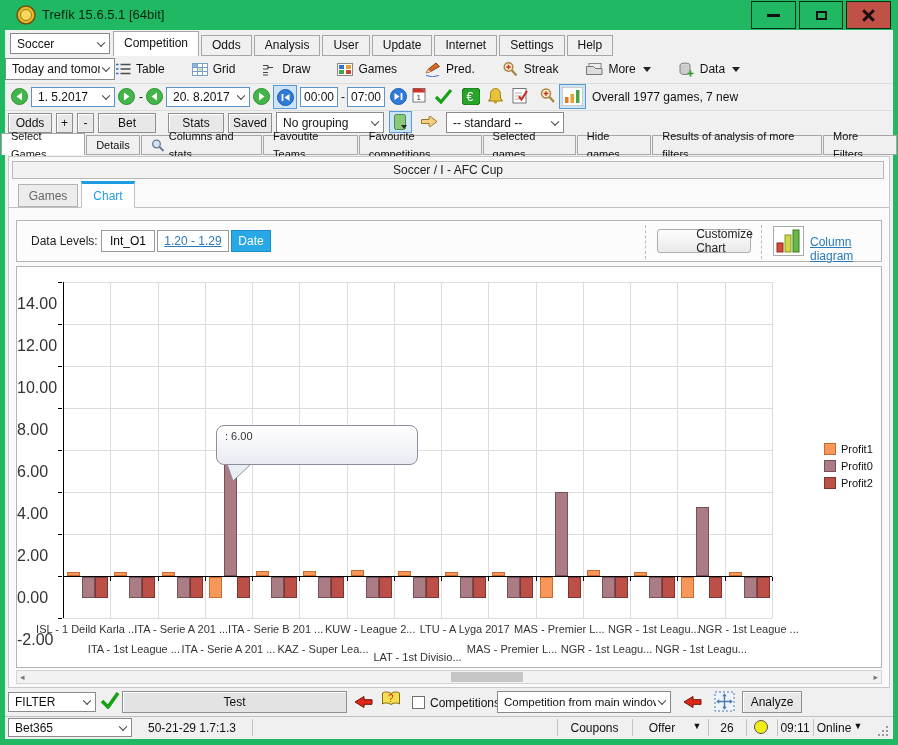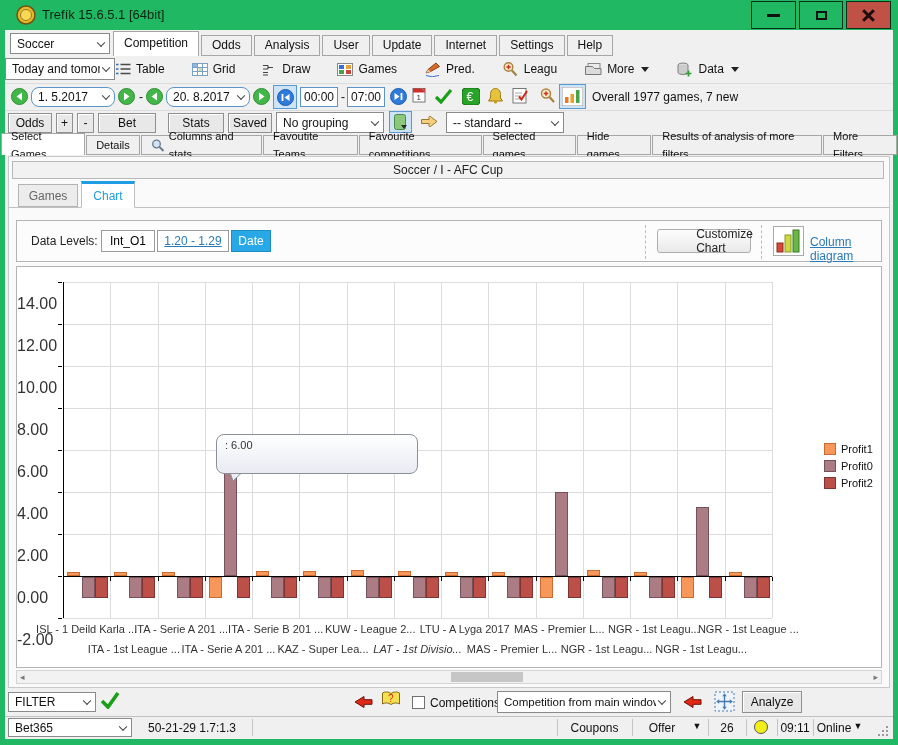--- a/index.html
+++ b/index.html
@@ -20,21 +20,21 @@
   .glyph-x:before,.glyph-x:after{content:"";position:absolute;left:5px;top:-1px;width:3px;height:15px;background:#1c0d0d;}
   .glyph-x:before{transform:rotate(45deg);}
   .glyph-x:after{transform:rotate(-45deg);}
   
   .body{position:absolute;left:5px;top:30px;width:888px;height:709px;background:#f0f0f0;}
   
   .combo{position:absolute;background:#fff;border:1px solid #8a8a8a;font-size:12px;color:#111;
          display:flex;align-items:center;padding:0 14px 0 6px;}
   .combo .chev{position:absolute;right:5px;top:50%;width:6px;height:6px;border-right:1.6px solid #444;
          border-bottom:1.6px solid #444;transform:translateY(-70%) rotate(45deg);}
-  .combo.blue{border-color:#5c93c8;border-radius:8px;}
+  .combo.blue{border-color:#5c93c8;}
   .timebox{position:absolute;background:#fff;border:1px solid #5c93c8;font-size:12px;color:#111;
          display:flex;align-items:center;justify-content:center;}
   .btn3d{position:absolute;background:#e8e8e8;border:1px solid #8f8f8f;box-shadow:inset 1px 1px 0 #fff;
          font-size:12px;color:#111;display:flex;align-items:center;justify-content:center;}
   
   .menutabs{position:absolute;left:113px;top:31px;height:25px;display:flex;align-items:flex-end;}
   .menutab{height:21px;line-height:19px;padding:0 10px;font-size:12px;color:#111;background:#f0f0f0;
            border:1px solid #a6a6a6;margin-right:2px;}
   .menutab.active{height:25px;line-height:23px;background:#fff;border-bottom:none;}
   
@@ -74,21 +74,21 @@
   .hgrid{position:absolute;height:1px;background:#dcdcdc;}
   .vgrid{position:absolute;width:1px;background:#dcdcdc;}
   .zeroline{position:absolute;height:1px;background:#000;}
   .yaxis{position:absolute;width:1px;background:#000;}
   .xtick{position:absolute;width:1px;height:4px;background:#000;}
   .ytick{position:absolute;width:4px;height:1px;background:#000;}
   .bar{position:absolute;border:1px solid;}
   .xlabel{position:absolute;width:106px;text-align:center;font-size:11px;color:#333;white-space:nowrap;overflow:hidden;}
   .legend-item{position:absolute;display:flex;align-items:center;gap:5px;font-size:11px;color:#111;}
   .legend-swatch{width:12px;height:12px;border:1px solid;}
-  .tooltip{position:absolute;left:199px;top:167px;width:202px;height:40px;background:linear-gradient(#ffffff,#e9ebf2);
+  .tooltip{position:absolute;left:199px;top:158px;width:202px;height:40px;background:linear-gradient(#ffffff,#e9ebf2);
            border:1px solid #8a8f9a;border-radius:8px;padding:4px 8px;font-size:11px;color:#333;z-index:5;}
   .tooltip .l1{margin:0 0 2px 0;}
   .tail{position:absolute;left:206px;top:197px;z-index:4;}
   
   .hscroll{position:absolute;left:16px;top:670px;width:866px;height:14px;background:#f2f2f2;border:1px solid #d4d4d4;}
   .hthumb{position:absolute;left:434px;top:1px;width:72px;height:10px;background:#c6c6c6;}
   .harrow{position:absolute;top:0;font-size:9px;color:#777;line-height:12px;}
   
   .chk{position:absolute;width:13px;height:13px;background:#fff;border:1px solid #707070;}
   .label12{position:absolute;font-size:12px;color:#111;}
@@ -198,21 +198,21 @@
         <span>Pred.</span>
       </div>
       <div class="qbtn">
         <span>
           <svg width="17" height="16">
             <circle cx="6.5" cy="6" r="4.3" fill="#f7ecd2" stroke="#a8833c" stroke-width="1.4"></circle>
             <line x1="9.8" y1="9.3" x2="14.5" y2="14.5" stroke="#a8833c" stroke-width="2.2"></line>
             <path d="M6.5 3.8v4.4M4.3 6h4.4" stroke="#d03018" stroke-width="1.4"></path>
           </svg>
         </span>
-        <span>Leagu</span>
+        <span>Streak</span>
       </div>
       <div class="qbtn">
         <span>
           <svg width="18" height="14">
             <rect x="4" y="1.5" width="12" height="8" fill="#ececec" stroke="#888"></rect>
             <path d="M1.5 4.5h7l2 2h6.5v6H1.5Z" fill="#dcdcdc" stroke="#777"></path>
           </svg>
         </span>
         <span>More</span>
         <span class="dd"></span>
@@ -554,21 +554,21 @@
       <div class="bar" style="left: 645.2px; top: 310px; width: 13px; height: 21px; background: rgb(189, 79, 73); border-color: rgb(126, 53, 49);"></div>
       <div class="bar" style="left: 692.467px; top: 310px; width: 13px; height: 21px; background: rgb(189, 79, 73); border-color: rgb(126, 53, 49);"></div>
       <div class="bar" style="left: 739.733px; top: 310px; width: 13px; height: 21px; background: rgb(189, 79, 73); border-color: rgb(126, 53, 49);"></div>
       <div class="xlabel" style="left: 16.6333px; top: 356px;">ISL - 1 Deild Karla ...</div>
       <div class="xlabel" style="left: 63.9px; top: 376px;">ITA - 1st League ...</div>
       <div class="xlabel" style="left: 111.167px; top: 356px;">ITA - Serie A 201 ...</div>
       <div class="xlabel" style="left: 158.433px; top: 376px;">ITA - Serie A 201 ...</div>
       <div class="xlabel" style="left: 205.7px; top: 356px;">ITA - Serie B 201 ...</div>
       <div class="xlabel" style="left: 252.967px; top: 376px;">KAZ - Super Lea...</div>
       <div class="xlabel" style="left: 300.233px; top: 356px;">KUW - League 2...</div>
-      <div class="xlabel" style="left: 347.5px; top: 376px; font-style: italic;">LAT - 1st Divisio...</div>
+      <div class="xlabel" style="left: 347.5px; top: 384px;">LAT - 1st Divisio...</div>
       <div class="xlabel" style="left: 394.767px; top: 356px;">LTU - A Lyga 2017</div>
       <div class="xlabel" style="left: 442.033px; top: 376px;">MAS - Premier L...</div>
       <div class="xlabel" style="left: 489.3px; top: 356px;">MAS - Premier L...</div>
       <div class="xlabel" style="left: 536.567px; top: 376px;">NGR - 1st Leagu...</div>
       <div class="xlabel" style="left: 583.833px; top: 356px;">NGR - 1st Leagu...</div>
       <div class="xlabel" style="left: 631.1px; top: 376px;">NGR - 1st Leagu...</div>
       <div class="xlabel" style="left: 678.367px; top: 356px;">NGR - 1st League ...</div>
       <div class="legend-item" style="left: 807px; top: 176px;">
         <span class="legend-swatch" style="background: rgb(248, 151, 90); border-color: rgb(201, 106, 51);"></span>
         <span>Profit1</span>
@@ -599,20 +599,23 @@
 
   <div class="combo" style="left:8px;top:692px;width:88px;height:20px;">
     <span>FILTER</span>
     <span class="chev"></span>
   </div>
   <span class="abs" style="left:100px;top:691px;">
     <svg width="20" height="18">
         <path d="M2 10 L8 16 L18 2" fill="none" stroke="#18a018" stroke-width="3.6"></path>
       </svg>
     </span>
+  <div class="btn3d" style="left:122px;top:691px;width:225px;height:22px;background:#e3e3e3;">
+    <span>Test</span>
+    </div>
   <span class="abs" style="left:354px;top:695px;">
     <svg width="19" height="14">
         <path d="M1 7 L10 1.5 v3.2 h8 v4.6 h-8 v3.2 Z" fill="#e02818" stroke="#701008"></path>
       </svg>
     </span>
   <span class="abs" style="left:381px;top:690px;">
     <svg width="20" height="16">
         <path d="M10 3.5 C7.5 1.5 3.5 1.5 1.5 3 V14 c2-1.5 6-1.5 8.5.5 2.5-2 6.5-2 8.5-.5 V3 C16.5 1.5 12.5 1.5 10 3.5Z" fill="#f5e050" stroke="#8a6a10"></path>
         <text x="7" y="12" font-size="10" fill="#d02818">?</text>
       </svg>

